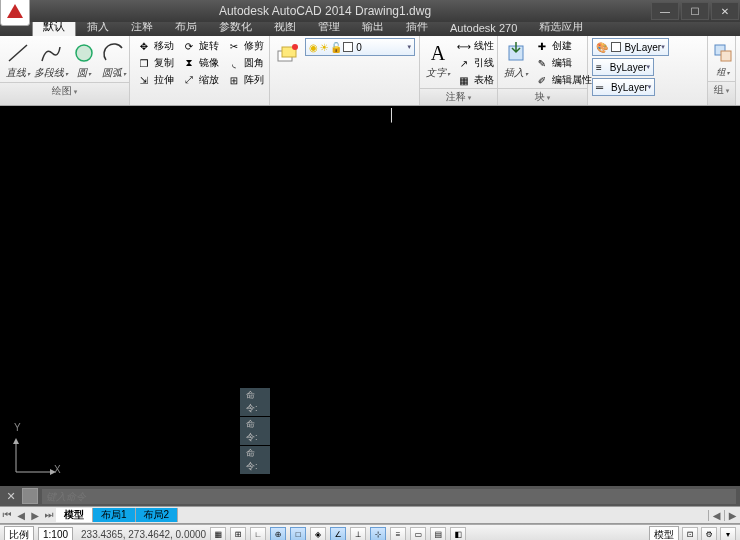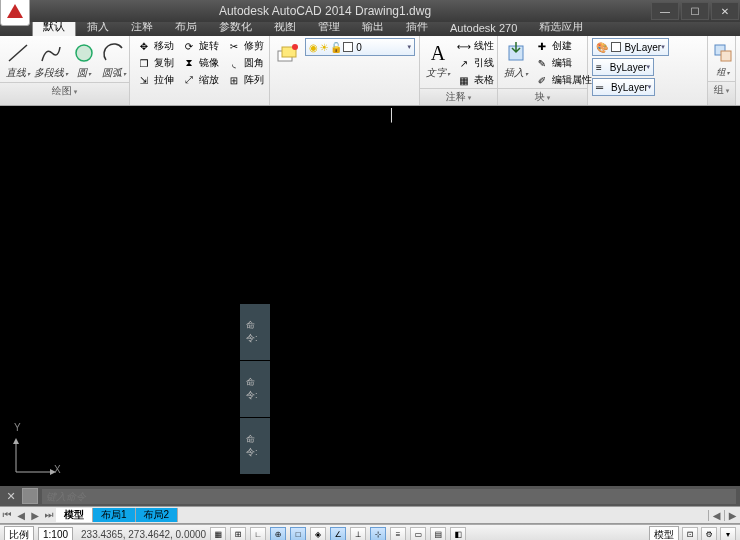--- a/index.html
+++ b/index.html
@@ -32,21 +32,21 @@
 .small-btn .sicon { width: 14px; height: 14px; display: flex; align-items: center; justify-content: center; font-size: 10px; }
 
 .drop { height: 18px; border: 1px solid #7a9ac0; background: linear-gradient(#fff,#e6f0fb); display: flex; align-items: center; padding: 0 3px; font-size: 10px; cursor: pointer; }
 .drop .arr { margin-left: auto; font-size: 7px; color: #557; }
 
 .canvas-area { position: relative; background: #000; height: 380px; }
 .ucs { position: absolute; left: 12px; bottom: 10px; color: #888; font-size: 10px; }
 .ucs svg { display: block; }
 .crosshair { position: absolute; left: 388px; top: 2px; color: #fff; font-size: 12px; }
 .cmd-echo { position: absolute; left: 240px; bottom: 12px; }
-.cmd-echo div { background: #3a4a52; color: #bbb; font-size: 9px; padding: 15px 6px; margin-top: 1px; width: 30px; }
+.cmd-echo div { background: #3a4a52; color: #bbb; font-size: 9px; padding: 1px 6px; margin-top: 1px; width: 30px; }
 
 .cmdline { height: 20px; background: #555; display: flex; align-items: center; padding: 0 4px; gap: 4px; }
 .cmd-close { color: #ccc; font-size: 11px; width: 14px; text-align: center; cursor: pointer; }
 .cmd-icon { width: 16px; height: 16px; background: #888; border: 1px solid #999; }
 .cmd-input { flex: 1; background: #666; border: none; color: #aaa; font-size: 10px; font-style: italic; padding: 2px 4px; }
 
 .layout-tabs { height: 18px; background: #e8e8e8; display: flex; align-items: center; border-top: 1px solid #999; border-bottom: 1px solid #999; font-size: 10px; }
 .nav-btn { width: 14px; text-align: center; color: #666; cursor: pointer; }
 .ltab { padding: 0 8px; border-right: 1px solid #aaa; cursor: pointer; background: #0ea5e9; }
 .ltab.active { background: #fff; font-weight: bold; }

